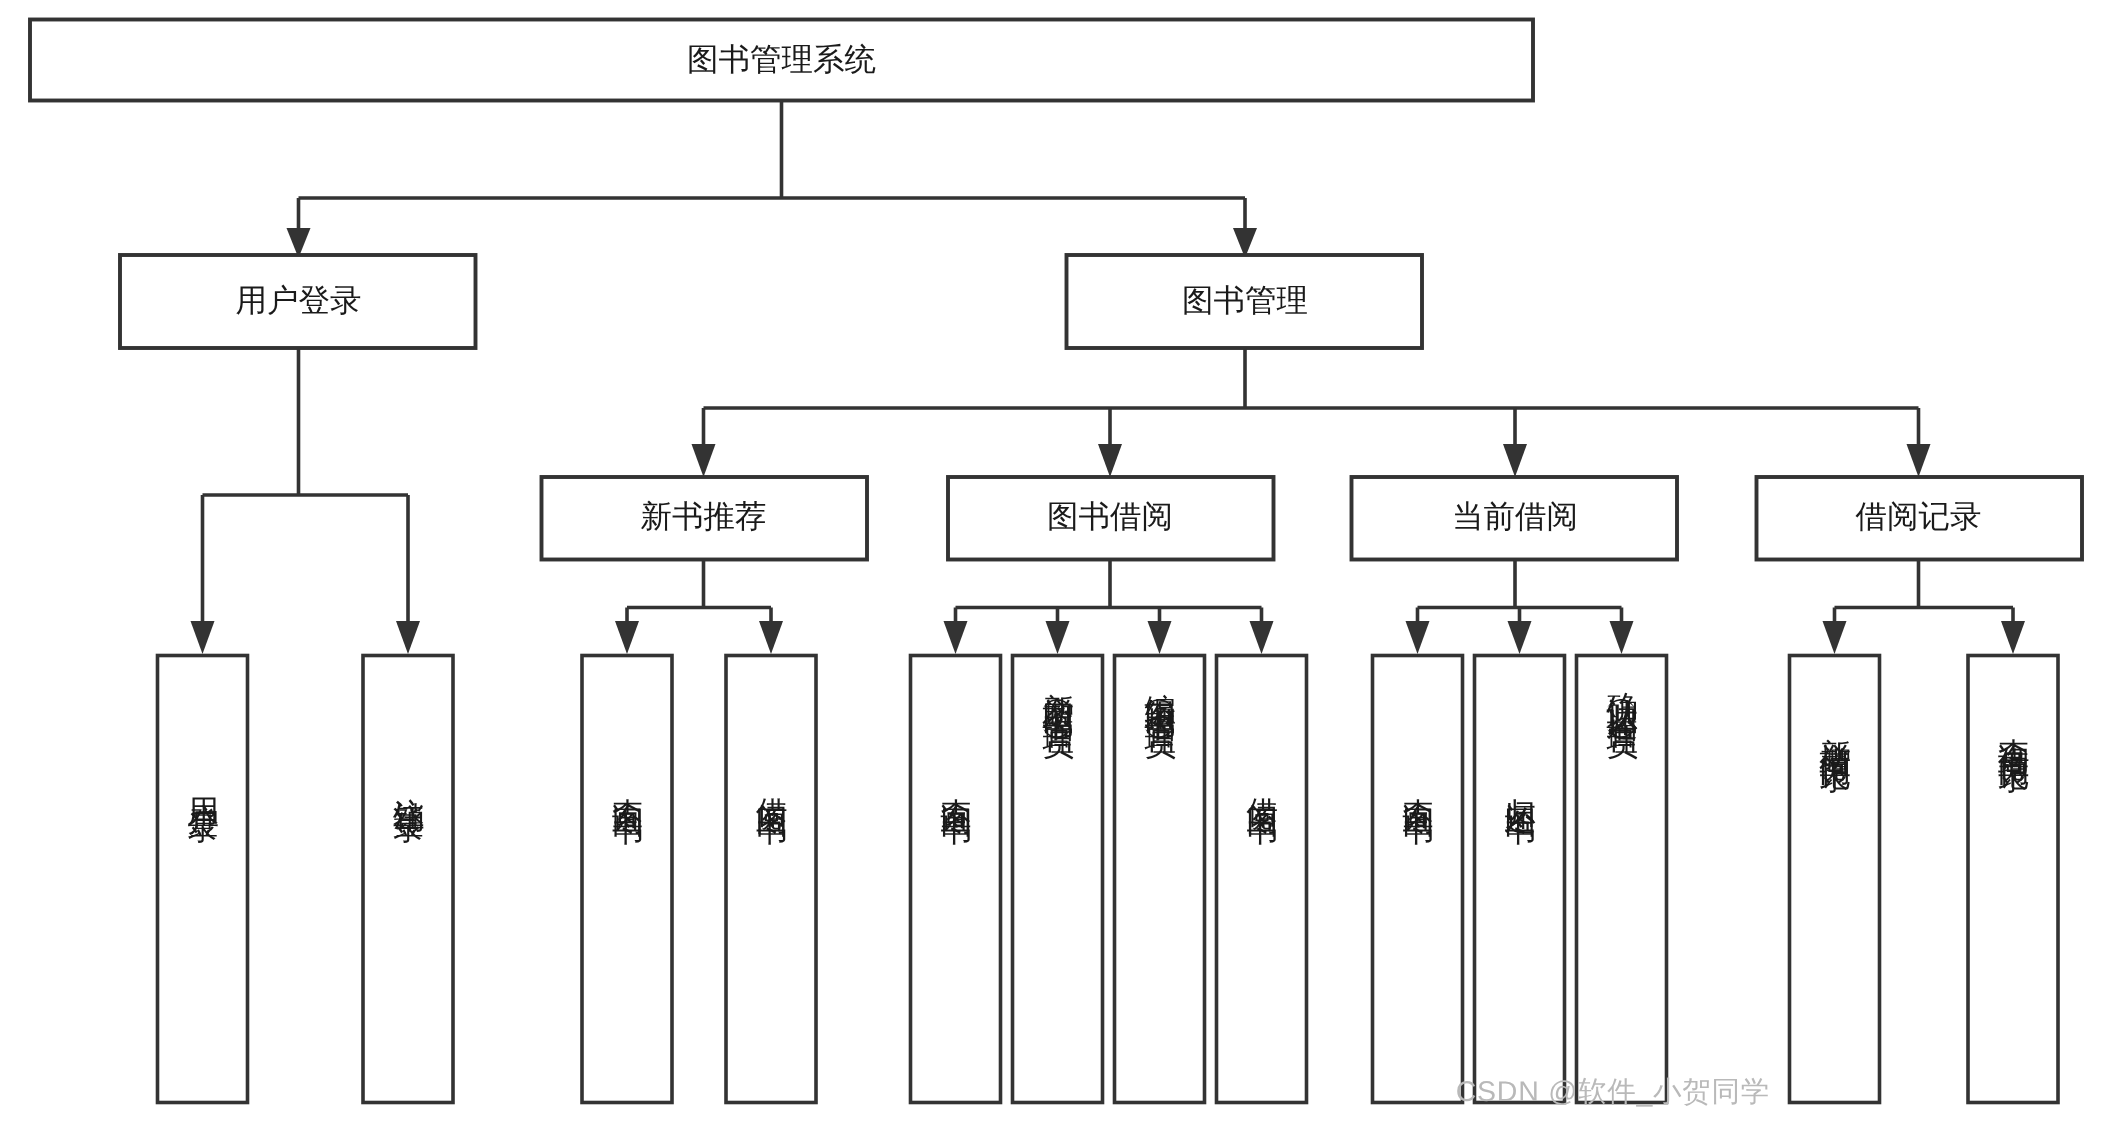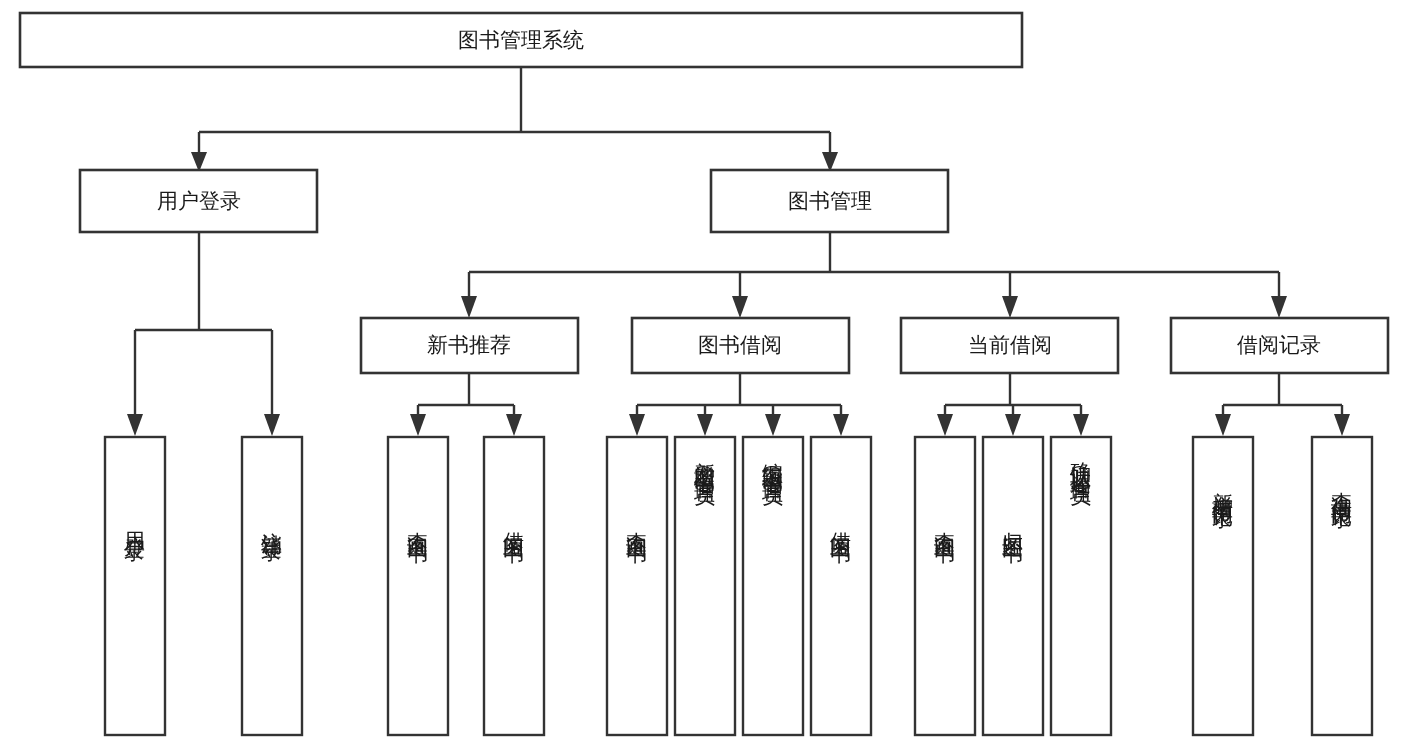--- a/index.html
+++ b/index.html
@@ -248,14 +248,15 @@
     <span class="leaf-label" style="margin-top:8px;">确认归还（管理员）</span>
   </div>
 
   <div class="leaf-label-wrap" style="left:1193px; top:437px; width:60px; height:298px;">
     <span class="leaf-label" style="margin-top:38px;">新增借阅记录</span>
   </div>
   <div class="leaf-label-wrap" style="left:1312px; top:437px; width:60px; height:298px;">
     <span class="leaf-label" style="margin-top:38px;">查询借阅记录</span>
   </div>
 
+  <div class="watermark">CSDN @软件_小贺同学</div>
 
 </div>
 
 </body></html>

